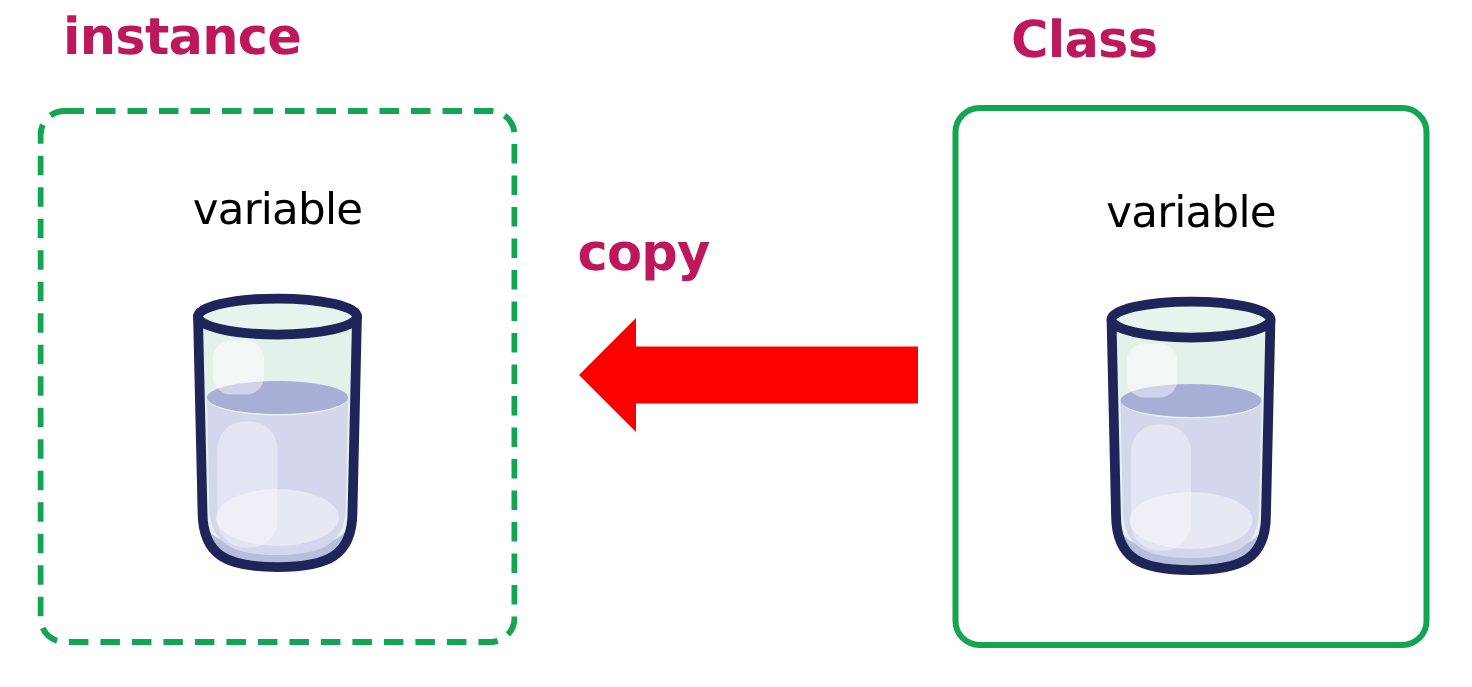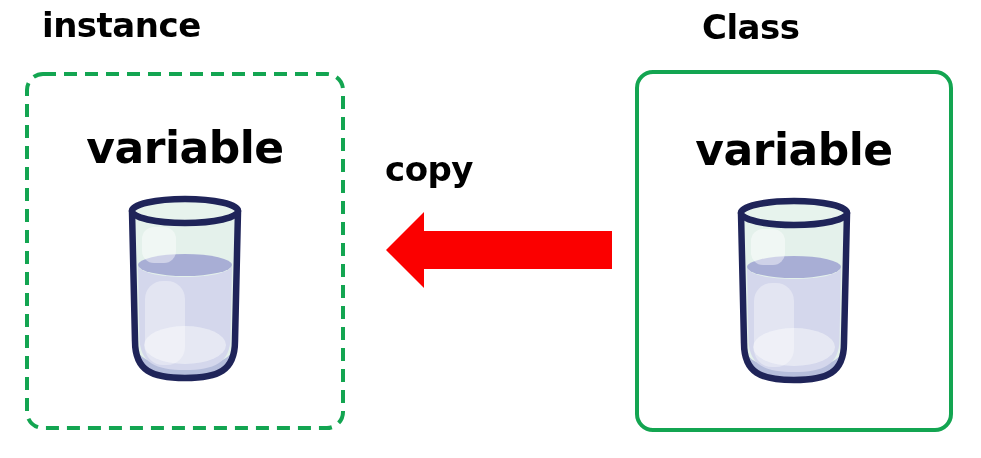--- a/index.html
+++ b/index.html
@@ -14,25 +14,25 @@
     height: 458px;
     background: #ffffff;
     overflow: hidden;
   }
   .diagram-label {
     position: absolute;
     font-weight: bold;
     font-size: 34px;
     line-height: 1.15;
     letter-spacing: -0.5px;
-    color: #000000;
+    color: #be185d;
     white-space: nowrap;
   }
   .instance-title { left: 42px; top: 6px; }
-  .class-title    { left: 702px; top: 8px; }
+  .class-title    { left: 674px; top: 8px; }
   .copy-title     { left: 385px; top: 150px; width: 228px; text-align: left; }
 
   .box {
     position: absolute;
     box-sizing: border-box;
   }
   .instance-box {
     left: 25px; top: 72px;
     width: 320px; height: 358px;
   }
@@ -45,22 +45,22 @@
   .dashed-border-svg {
     position: absolute;
     left: 0; top: 0;
   }
   .variable-label {
     position: absolute;
     top: 50px;
     left: 0;
     width: 100%;
     text-align: center;
-    font-weight: bold;
-    font-size: 44px;
+    font-weight: normal;
+    font-size: 29px;
     letter-spacing: -0.5px;
     color: #000000;
   }
   .glass-icon {
     position: absolute;
     top: 123px;
     left: 50%;
     margin-left: -57px;
   }
   .arrow-svg {

